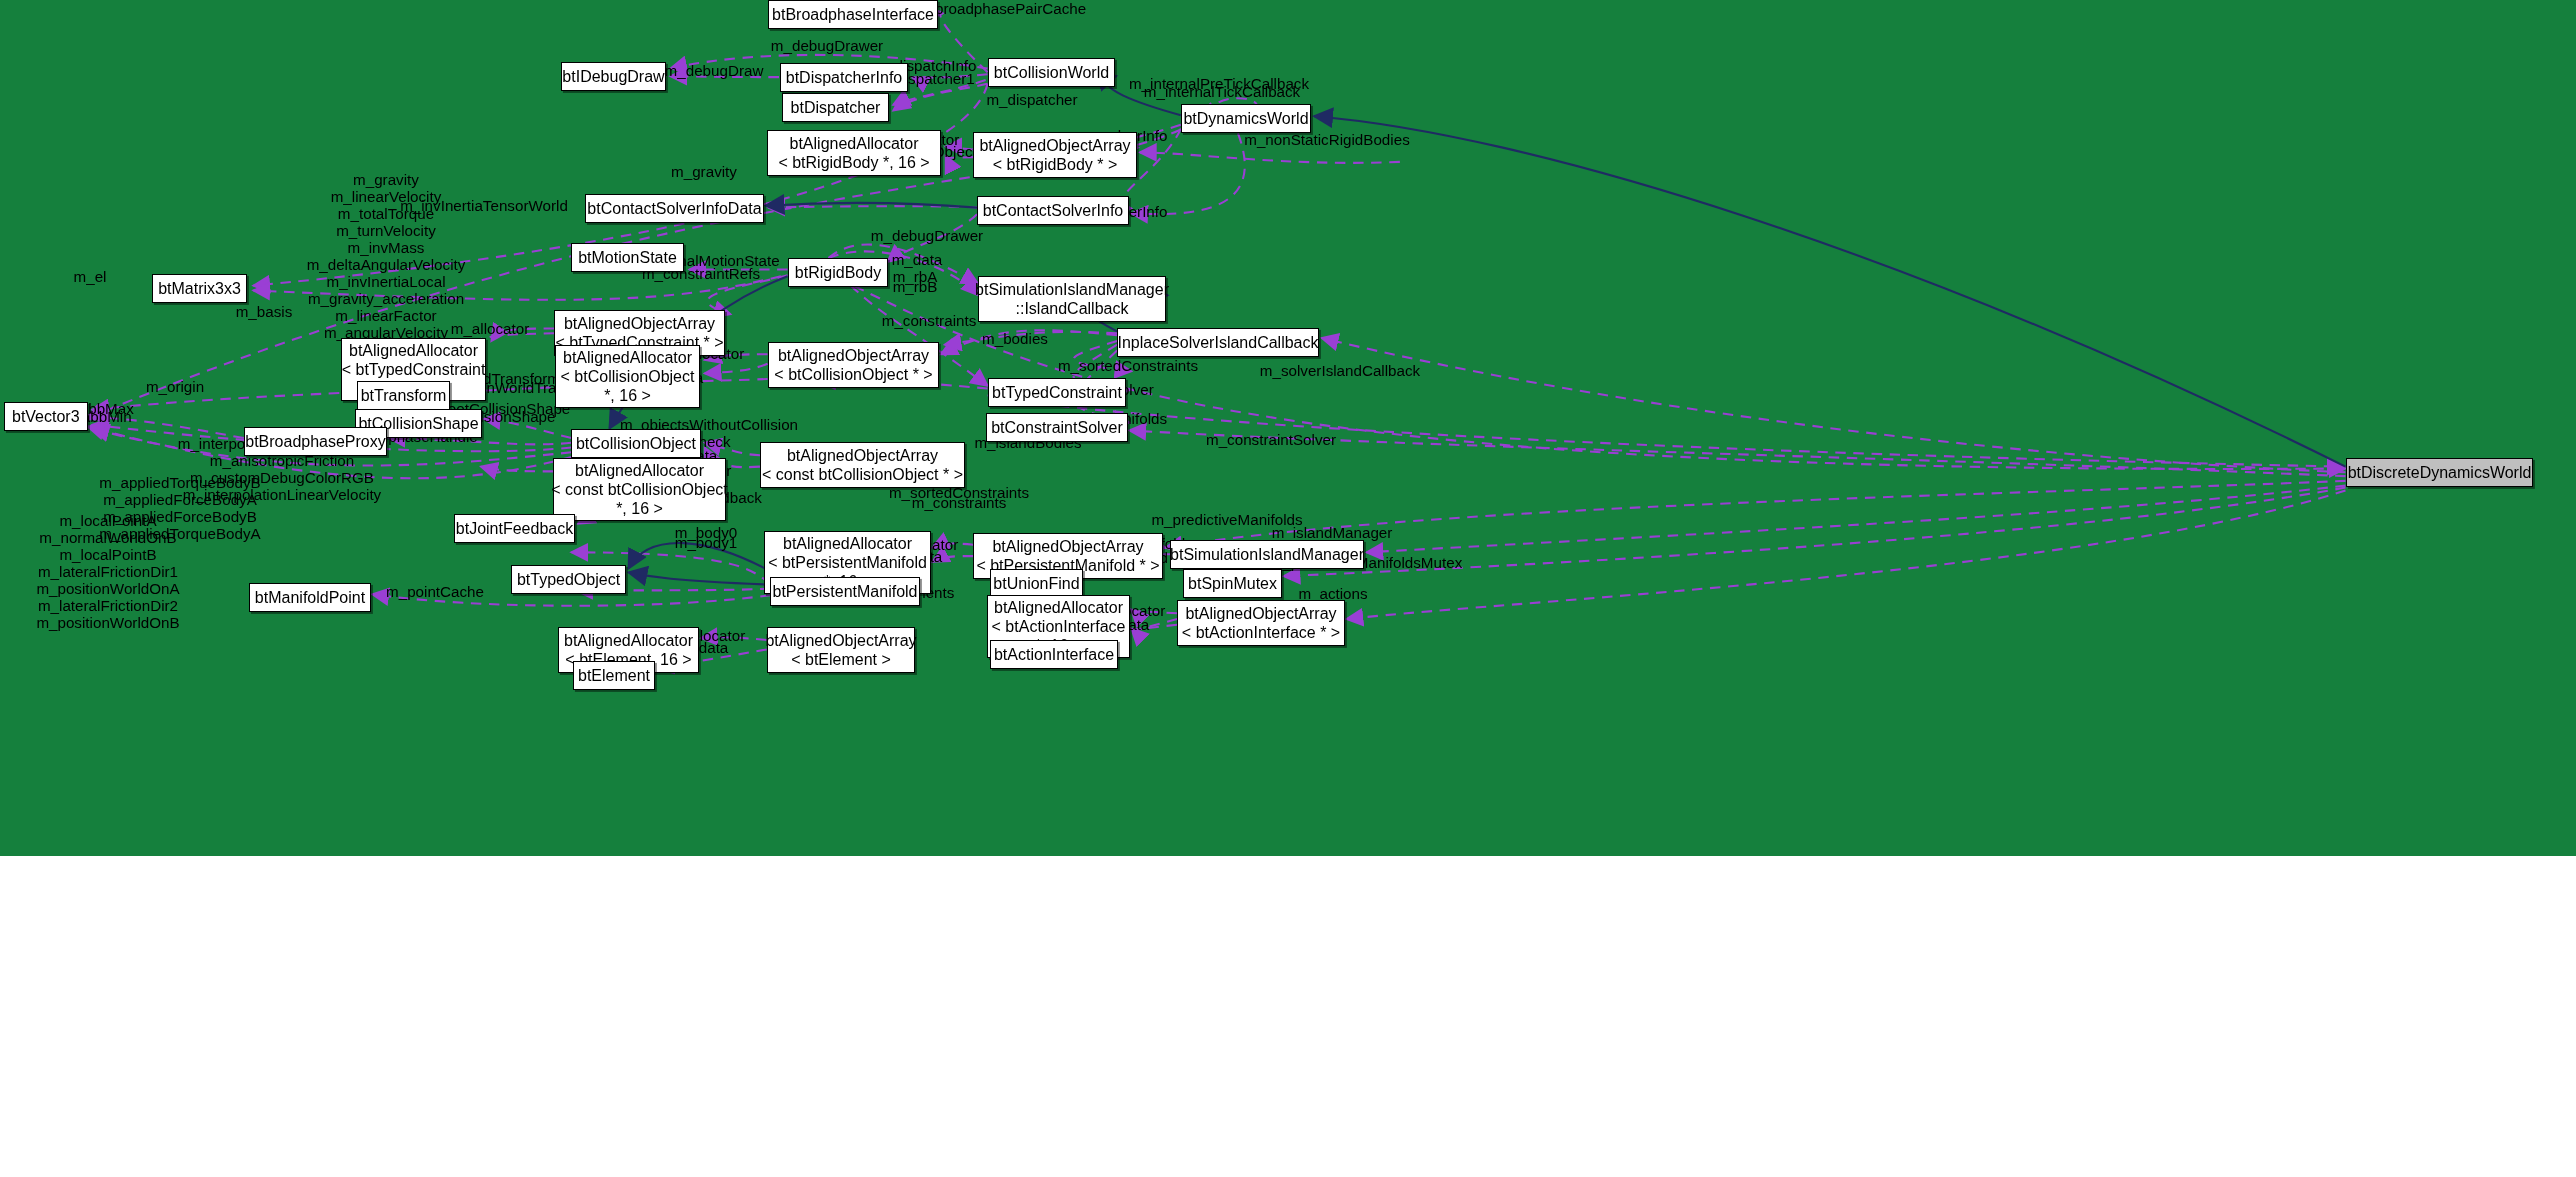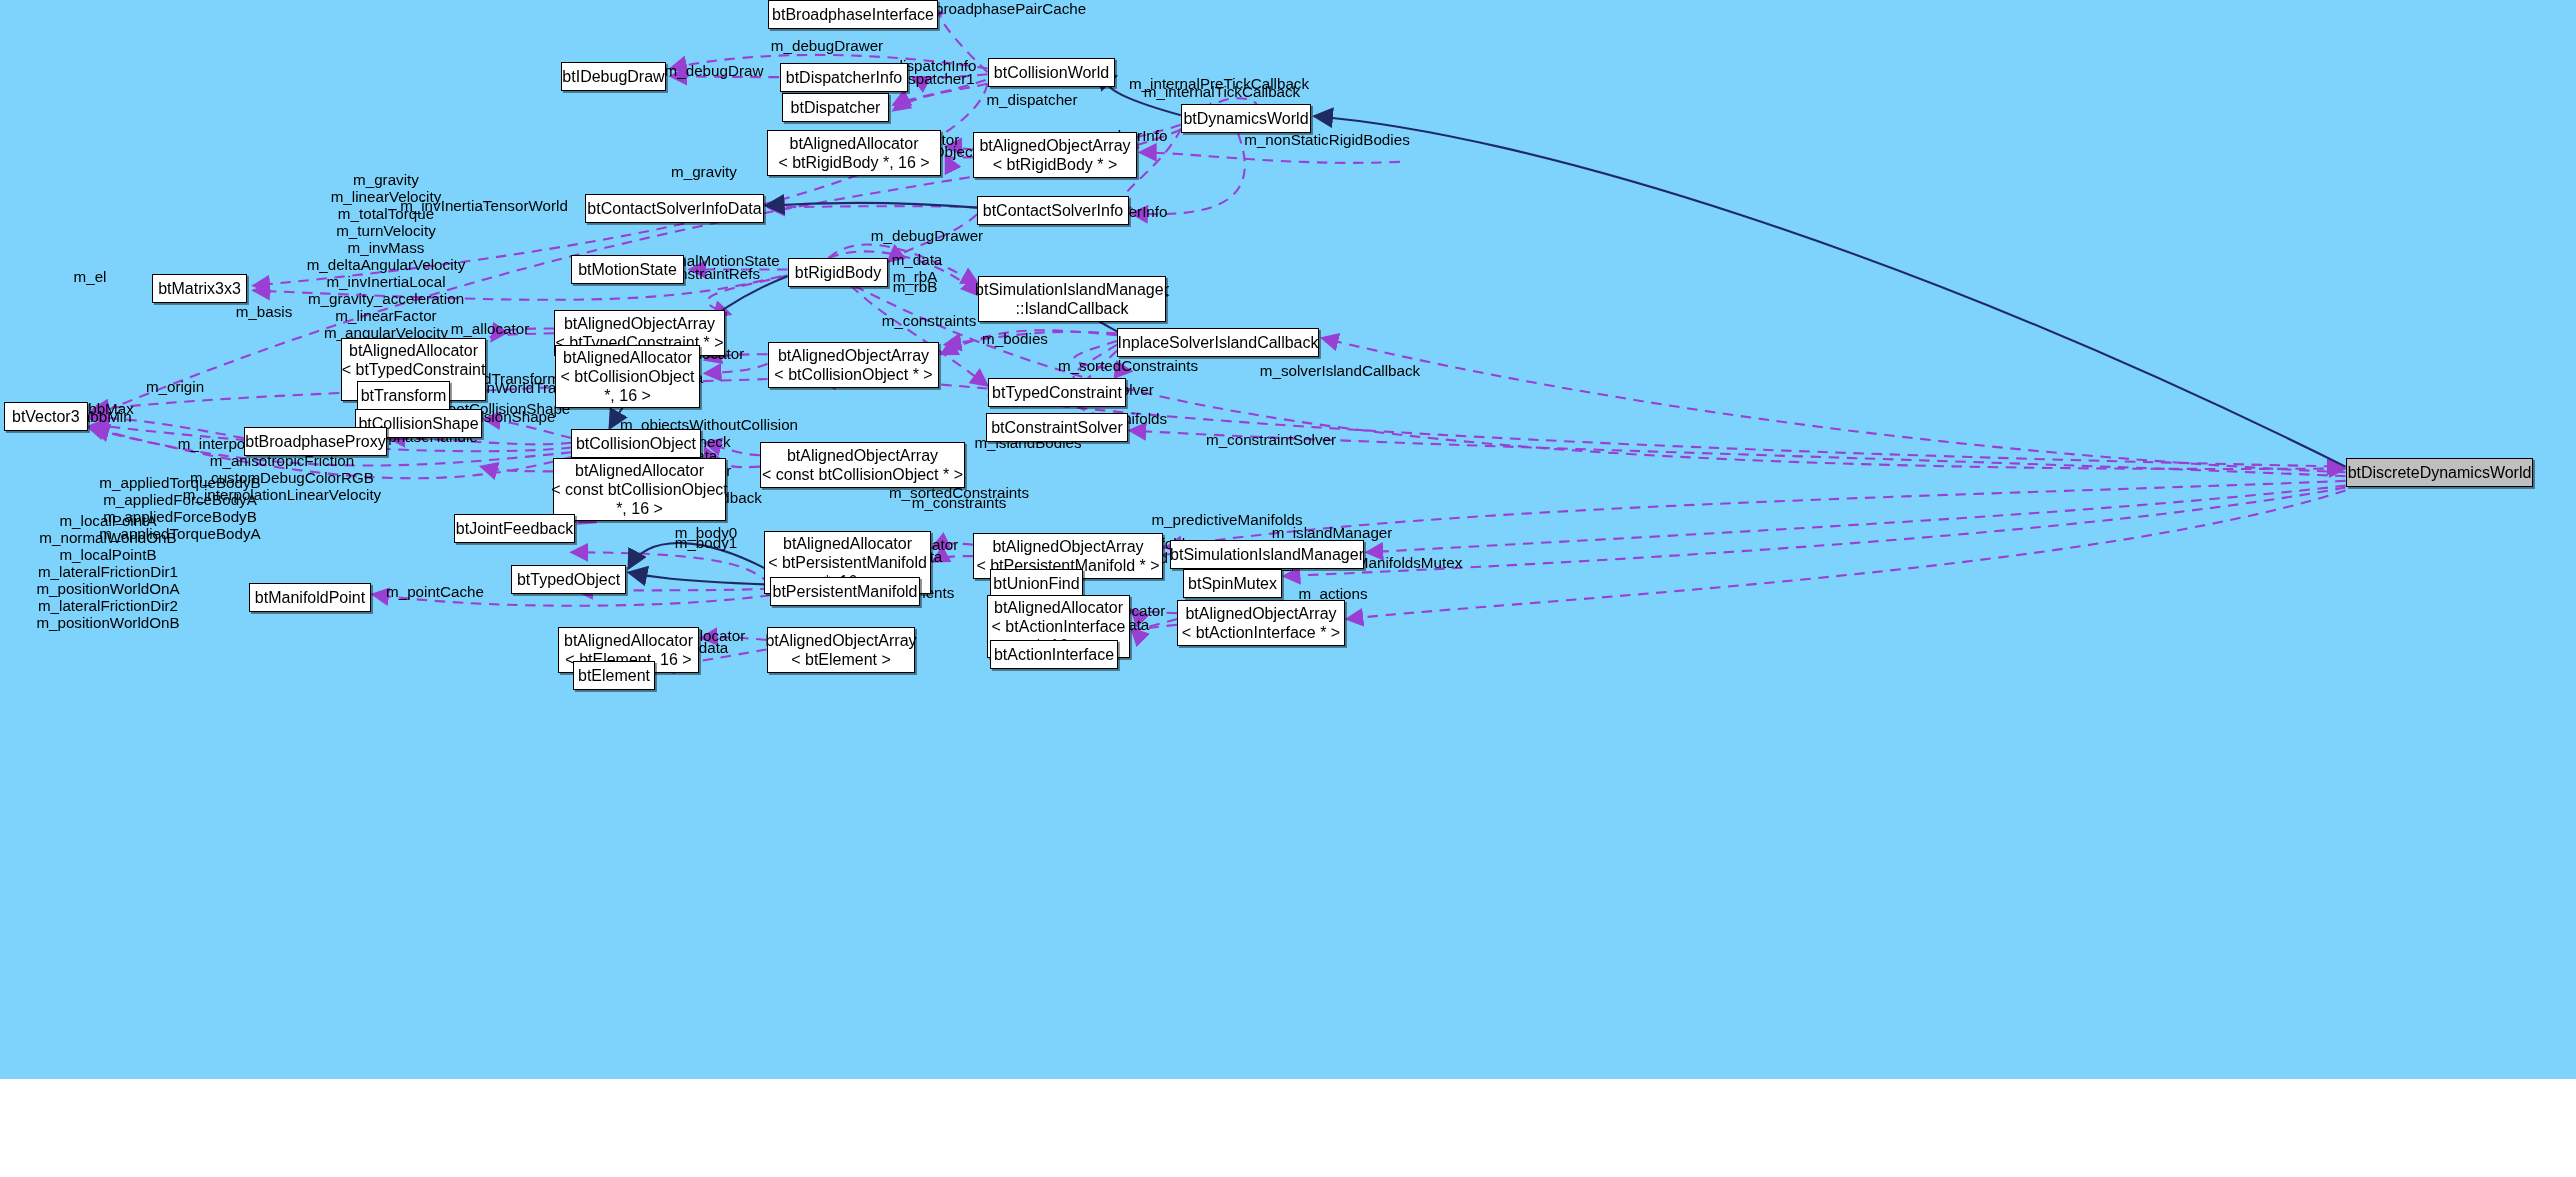--- a/index.html
+++ b/index.html
@@ -6,22 +6,22 @@
     margin: 0;
     padding: 0;
     background: #ffffff;
   }
   body {
     font-family: "Liberation Sans", sans-serif;
   }
   #diagram {
     position: relative;
     width: 2576px;
-    height: 1079px;
-    background: #7dd3fc;
+    height: 856px;
+    background: #15803d;
     overflow: hidden;
   }
   #edges {
     position: absolute;
     left: 0;
     top: 0;
     width: 2576px;
     height: 1177px;
     pointer-events: none;
   }
@@ -154,21 +154,21 @@
 <div class="node" style="left: 768px; top: 0px; width: 170px; height: 28.6px;"><span class="line">btBroadphaseInterface</span></div>
     <div class="node" style="left: 561px; top: 62px; width: 105px; height: 28.6px; text-align: center;"><span class="line">btIDebugDraw</span></div>
     <div class="node" style="left: 780px; top: 63px; width: 128px; height: 28.6px;"><span class="line">btDispatcherInfo</span></div>
     <div class="node" style="left: 988px; top: 58px; width: 127px; height: 28.6px;"><span class="line">btCollisionWorld</span></div>
     <div class="node" style="left: 782px; top: 93px; width: 107px; height: 28.6px;"><span class="line">btDispatcher</span></div>
     <div class="node" style="left: 1181px; top: 104px; width: 130px; height: 28.6px;"><span class="line">btDynamicsWorld</span></div>
     <div class="node" style="left: 767px; top: 130px; width: 174px; height: 46px;"><span class="line">btAlignedAllocator</span><span class="line">&lt; btRigidBody *, 16 &gt;</span></div>
     <div class="node" style="left: 973px; top: 132px; width: 164px; height: 46px;"><span class="line">btAlignedObjectArray</span><span class="line">&lt; btRigidBody * &gt;</span></div>
     <div class="node" style="left: 585px; top: 194px; width: 179px; height: 28.6px;"><span class="line">btContactSolverInfoData</span></div>
     <div class="node" style="left: 977px; top: 196px; width: 152px; height: 28.6px;"><span class="line">btContactSolverInfo</span></div>
-    <div class="node" style="left: 571px; top: 255px; width: 113px; height: 28.6px; justify-content: center;"><span class="line">btMotionState</span></div>
+    <div class="node" style="left: 571px; top: 243px; width: 113px; height: 28.6px; justify-content: center;"><span class="line">btMotionState</span></div>
     <div class="node" style="left: 788px; top: 258px; width: 100px; height: 28.6px;"><span class="line">btRigidBody</span></div>
     <div class="node" style="left: 152px; top: 274px; width: 95px; height: 28.6px;"><span class="line">btMatrix3x3</span></div>
     <div class="node" style="left: 978px; top: 276px; width: 188px; height: 46px;"><span class="line">btSimulationIslandManager</span><span class="line">::IslandCallback</span></div>
     <div class="node" style="left: 554px; top: 310px; width: 171px; height: 46px;"><span class="line">btAlignedObjectArray</span><span class="line">&lt; btTypedConstraint * &gt;</span></div>
     <div class="node" style="left: 1117px; top: 328px; width: 202px; height: 28.6px;"><span class="line">InplaceSolverIslandCallback</span></div>
     <div class="node" style="left: 341px; top: 338px; width: 145px; height: 63px;"><span class="line">btAlignedAllocator</span><span class="line">&lt; btTypedConstraint</span><span class="line">*, 16 &gt;</span></div>
     <div class="node" style="left: 768px; top: 342px; width: 171px; height: 46px;"><span class="line">btAlignedObjectArray</span><span class="line">&lt; btCollisionObject * &gt;</span></div>
     <div class="node" style="left: 555px; top: 345px; width: 145px; height: 63px;"><span class="line">btAlignedAllocator</span><span class="line">&lt; btCollisionObject</span><span class="line">*, 16 &gt;</span></div>
     <div class="node" style="left: 988px; top: 378px; width: 138px; height: 28.6px;"><span class="line">btTypedConstraint</span></div>
     <div class="node" style="left: 357px; top: 381px; width: 93px; height: 28.6px;"><span class="line">btTransform</span></div>

